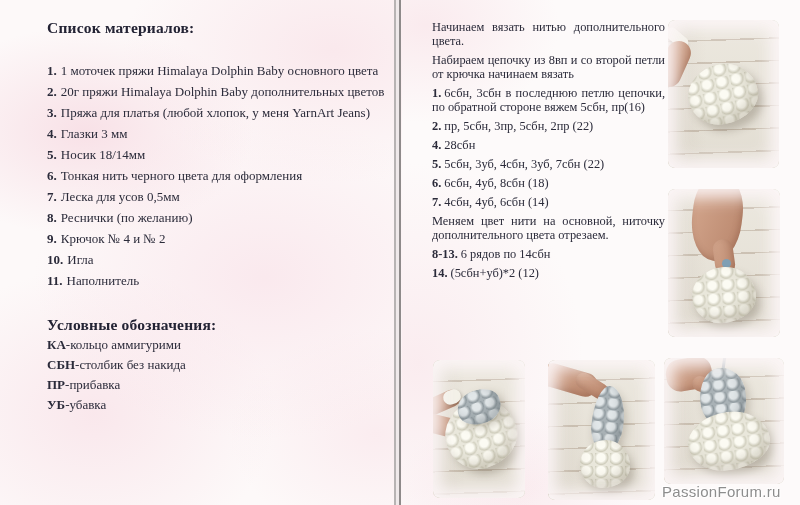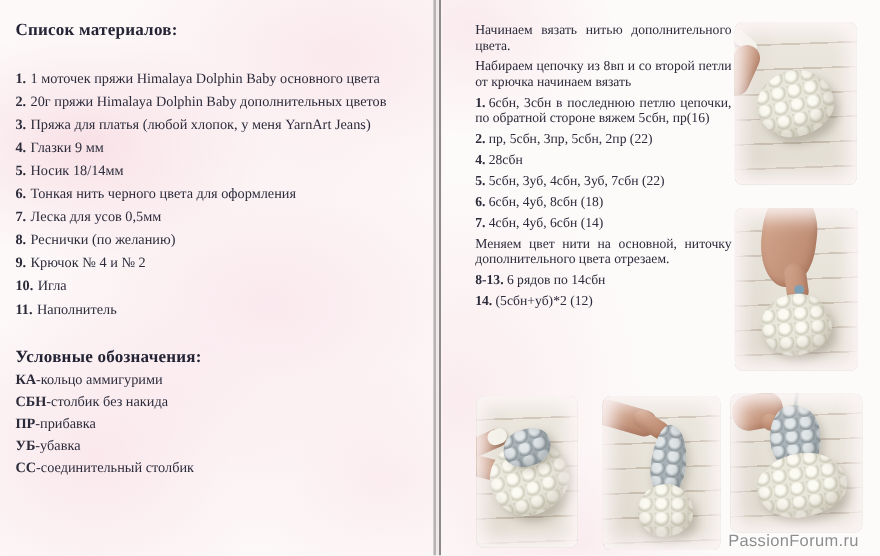--- a/index.html
+++ b/index.html
@@ -13,20 +13,21 @@
   .page{position:absolute;top:0;height:505px;}
   .page-left{
     left:0;width:394px;
     background:
       radial-gradient(ellipse 240px 150px at 20% 26%, rgba(244,205,216,.55), transparent 70%),
       radial-gradient(ellipse 300px 190px at 78% 10%, rgba(247,216,224,.5), transparent 70%),
       radial-gradient(ellipse 330px 230px at 62% 55%, rgba(248,222,230,.6), transparent 70%),
       radial-gradient(ellipse 260px 210px at 22% 82%, rgba(246,214,223,.5), transparent 70%),
       radial-gradient(ellipse 210px 150px at 88% 86%, rgba(248,221,228,.45), transparent 70%),
       #fdf9f9;
+    padding-left: 33px;
   }
   .page-right{
     left:402px;width:398px;
     background:
       radial-gradient(ellipse 190px 140px at 6% 5%, rgba(247,219,226,.5), transparent 70%),
       radial-gradient(ellipse 230px 280px at 4% 72%, rgba(247,219,226,.45), transparent 72%),
       radial-gradient(ellipse 180px 120px at 30% 97%, rgba(246,216,224,.4), transparent 70%),
       #fdfafa;
   }
   .divider{
@@ -101,38 +102,37 @@
 <body>
 
 <div class="page page-left">
   <div class="lp-content">
     <div class="heading">Список материалов:</div>
 
     <div class="materials">
       <div class="mat-item"><span class="num">1.</span><span>1 моточек пряжи Himalaya Dolphin Baby основного цвета</span></div>
       <div class="mat-item"><span class="num">2.</span><span>20г пряжи Himalaya Dolphin Baby дополнительных цветов</span></div>
       <div class="mat-item"><span class="num">3.</span><span>Пряжа для платья (любой хлопок, у меня YarnArt Jeans)</span></div>
-      <div class="mat-item"><span class="num">4.</span><span>Глазки 9 мм</span></div>
+      <div class="mat-item"><span class="num">4.</span><span>Глазки 3 мм</span></div>
       <div class="mat-item"><span class="num">5.</span><span>Носик 18/14мм</span></div>
       <div class="mat-item"><span class="num">6.</span><span>Тонкая нить черного цвета для оформления</span></div>
       <div class="mat-item"><span class="num">7.</span><span>Леска для усов 0,5мм</span></div>
       <div class="mat-item"><span class="num">8.</span><span>Реснички (по желанию)</span></div>
       <div class="mat-item"><span class="num">9.</span><span>Крючок № 4 и № 2</span></div>
       <div class="mat-item"><span class="num">10.</span><span>Игла</span></div>
       <div class="mat-item"><span class="num">11.</span><span>Наполнитель</span></div>
     </div>
 
     <div class="heading legend-heading">Условные обозначения:</div>
 
     <div class="legend">
       <div class="leg-item"><span class="abbr">КА</span><span>-кольцо аммигурими</span></div>
       <div class="leg-item"><span class="abbr">СБН</span><span>-столбик без накида</span></div>
       <div class="leg-item"><span class="abbr">ПР</span><span>-прибавка</span></div>
       <div class="leg-item"><span class="abbr">УБ</span><span>-убавка</span></div>
-      <div class="leg-item"><span class="abbr">СС</span><span>-соединительный столбик</span></div>
     </div>
   </div>
 </div>
 
 <div class="divider"></div>
 
 <div class="page page-right">
   <div class="rp-text">
     <p>Начинаем вязать нитью дополнительного цвета.</p>
     <p>Набираем цепочку из 8вп и со второй петли от крючка начинаем вязать</p>

